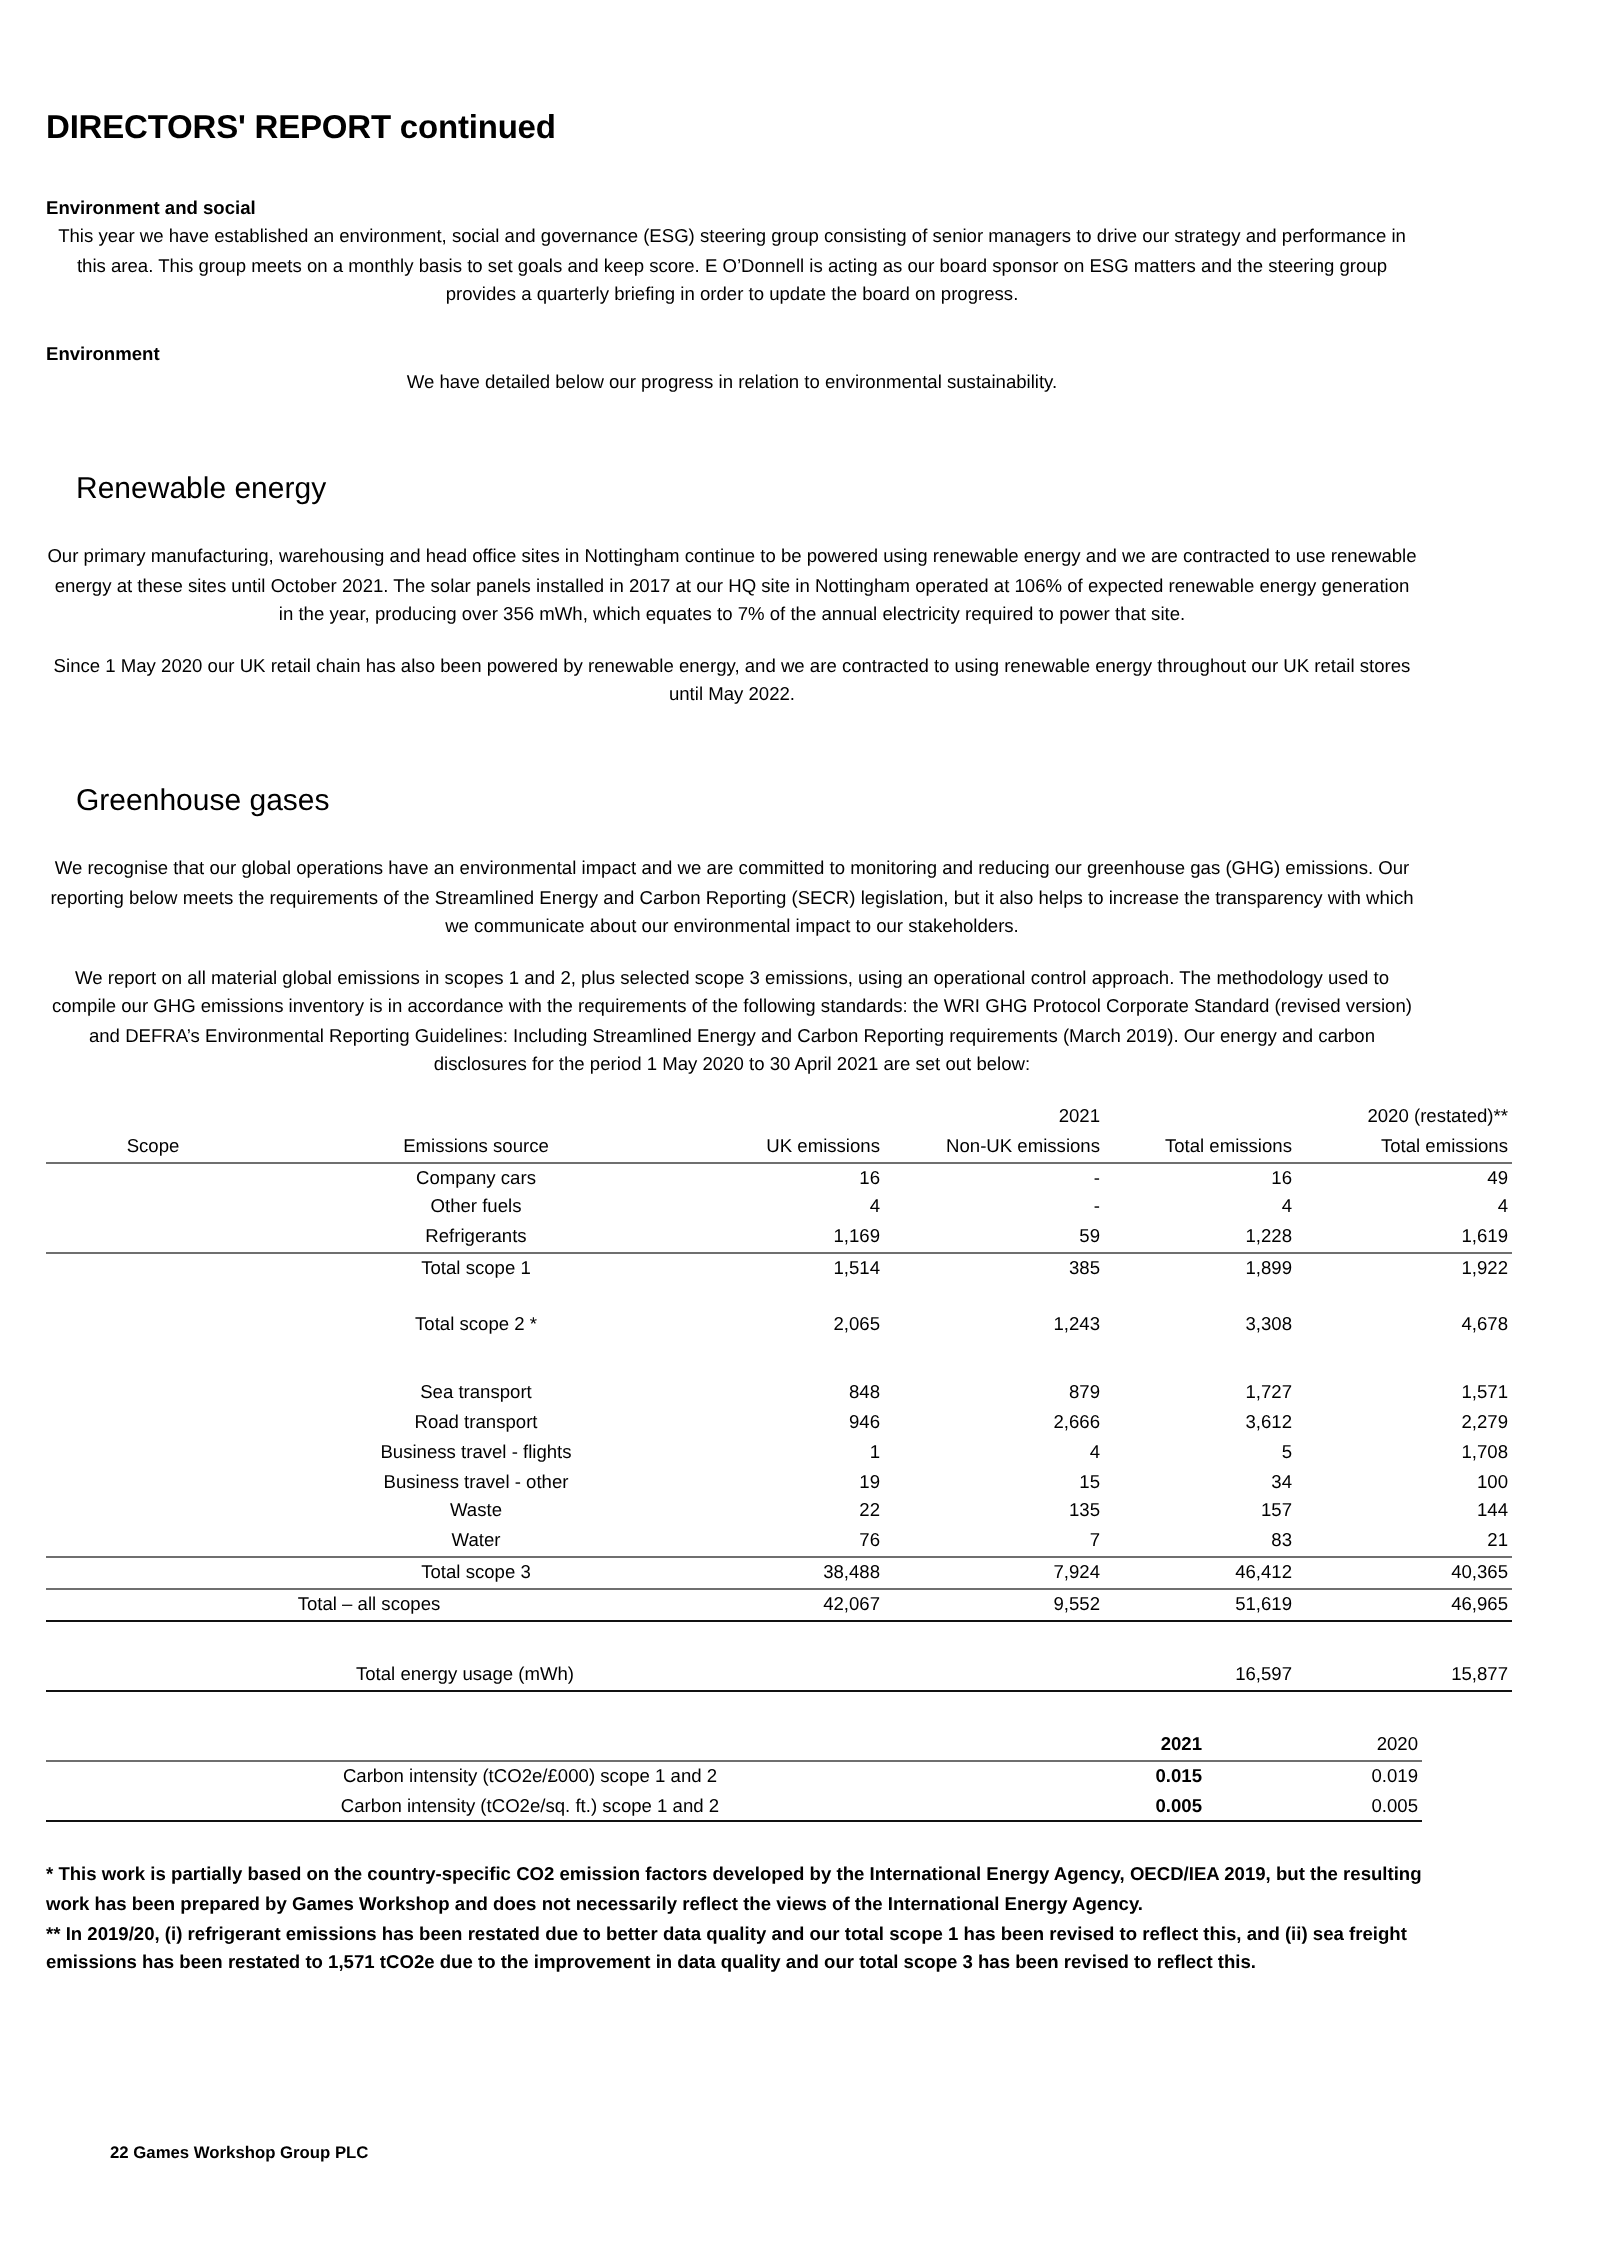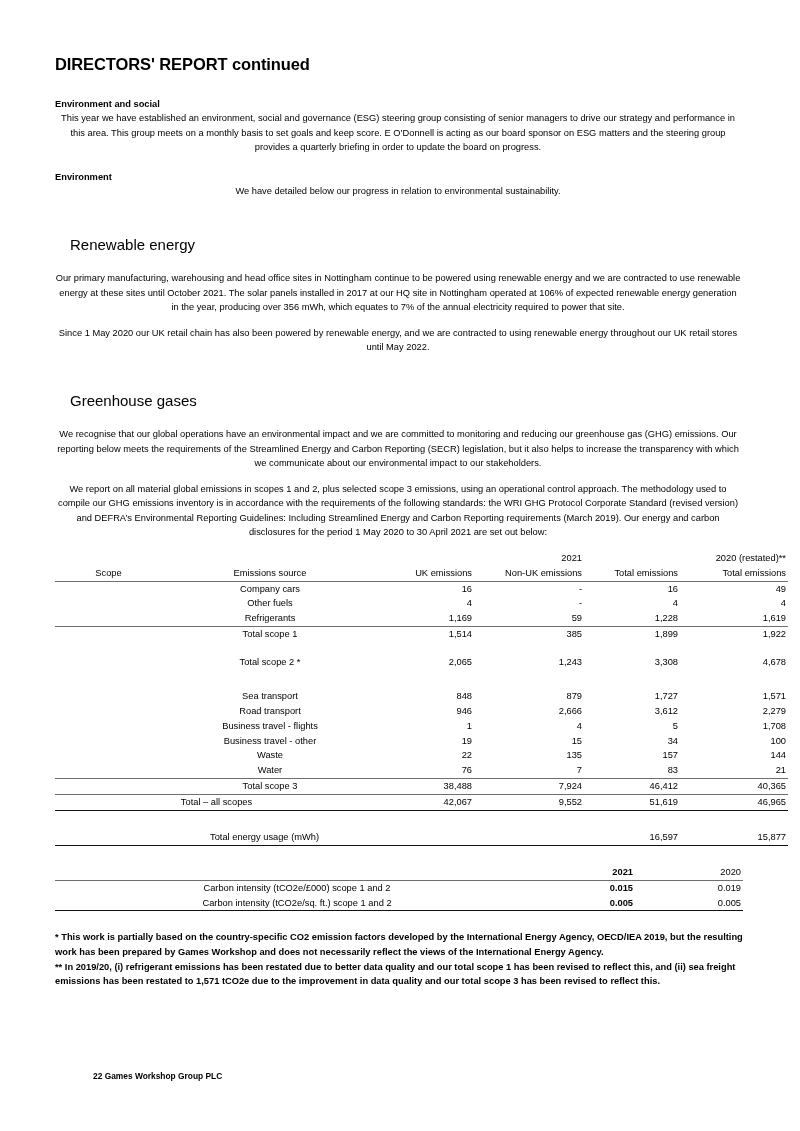--- a/index.html
+++ b/index.html
@@ -14,21 +14,21 @@
     font-family: "Liberation Sans", sans-serif;
     color: #000000;
     -webkit-font-smoothing: antialiased;
   }
   .page {
     position: absolute;
     left: 0; top: 0;
     width: 800px;
     height: 1131px;
     box-sizing: border-box;
-    padding: 55px 58px 0 55px;
+    padding: 55px 58px 0 23px;
   }
   .page-title {
     font-size: 16.5px;
     font-weight: bold;
     letter-spacing: -0.1px;
     margin: 0 0 22px 0;
     line-height: 1.2;
   }
   .sub-head {
     font-size: 9.3px;
@@ -109,21 +109,20 @@
     width: 694px;
   }
   .footnotes p { margin: 0; font-weight: bold; }
 
   .page-footer {
     position: absolute;
     left: 55px;
     top: 1071px;
     font-size: 8.4px;
     font-weight: bold;
-    margin-left: 38px;
   }
 </style>
 </head>
 <body>
 
 <div class="page">
 
   <h1 class="page-title">DIRECTORS' REPORT continued</h1>
 
   <div class="sub-head">Environment and social</div>

